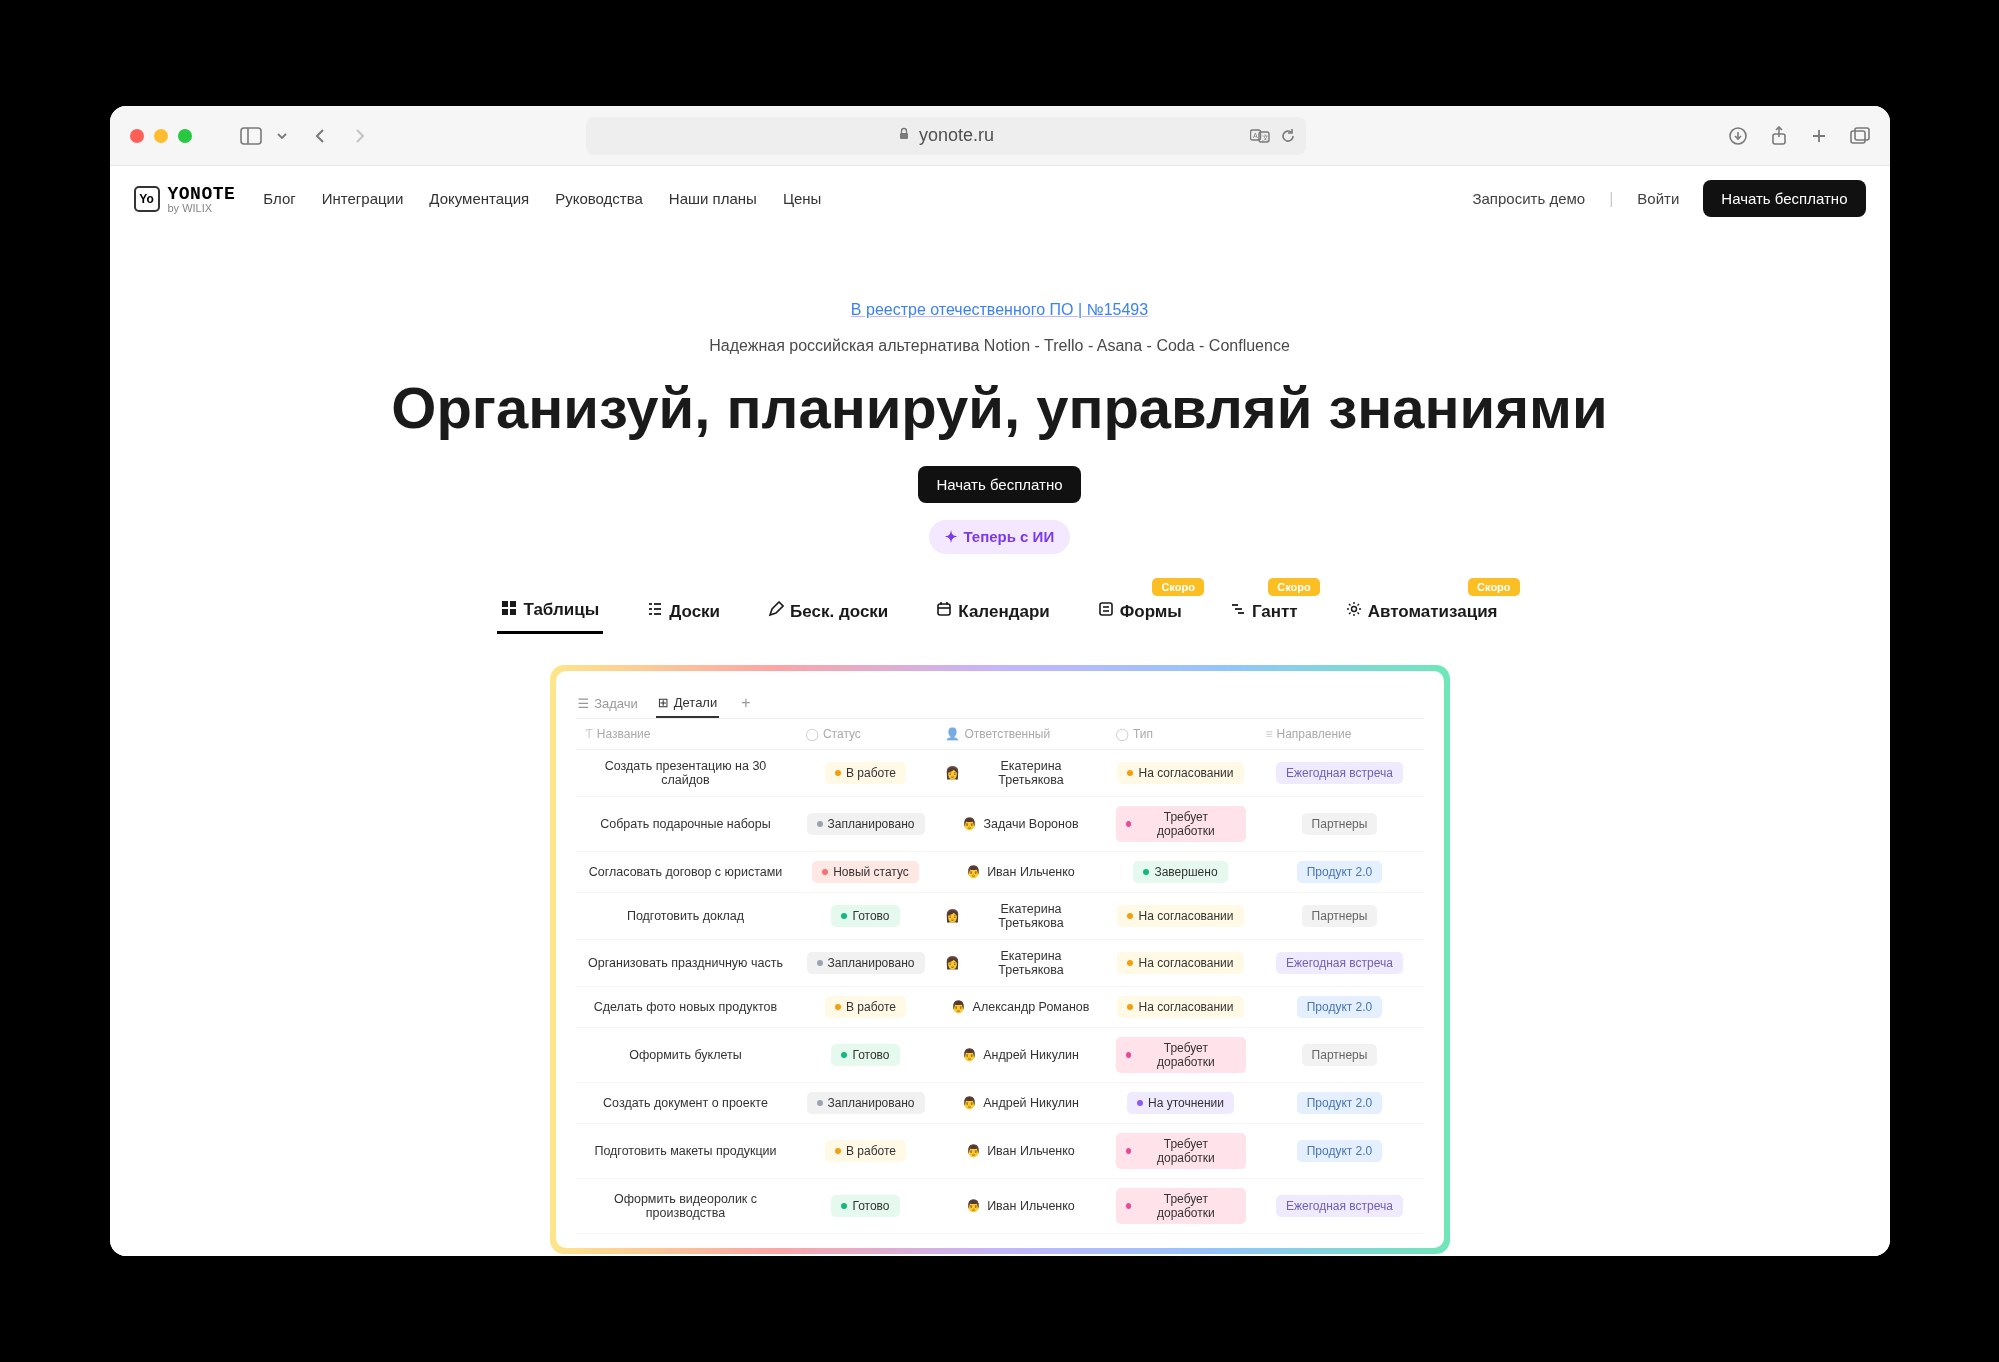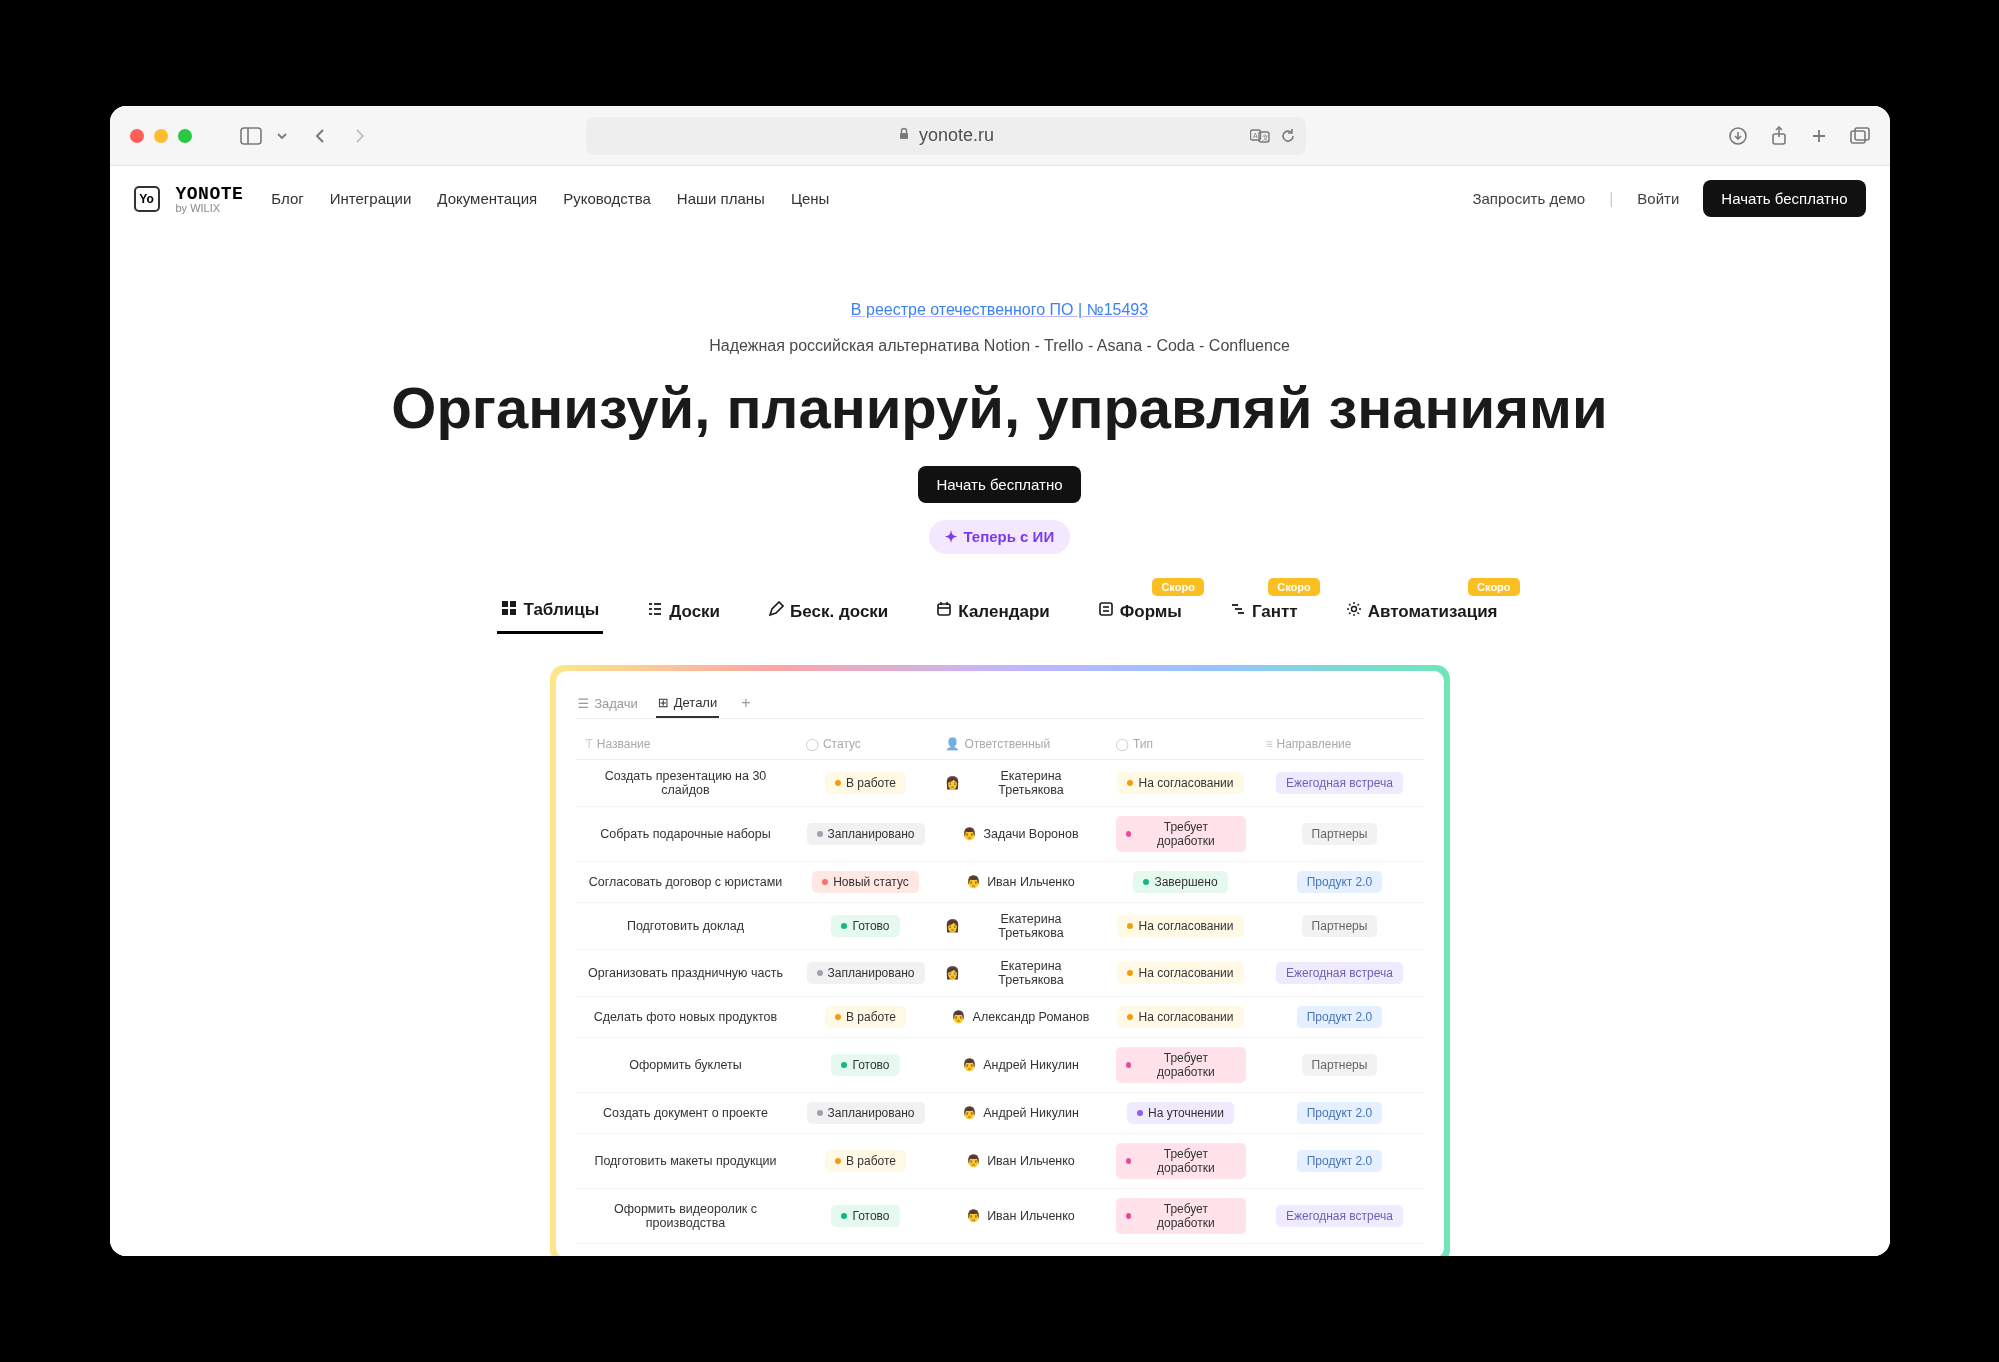--- a/index.html
+++ b/index.html
@@ -60,21 +60,21 @@
   flex: 1;
   overflow: auto;
   background: #fff;
 }
 .site-header {
   display: flex;
   align-items: center;
   padding: 14px 24px;
   gap: 28px;
 }
-.logo-box { display: flex; align-items: center; gap: 16px; }
+.logo-box { display: flex; align-items: center; gap: 8px; }
 .logo-icon {
   width: 26px; height: 26px; border: 2px solid #333; border-radius: 5px;
   display: flex; align-items: center; justify-content: center; font-size: 12px; font-weight: 700;
 }
 .logo-text { font-weight: 700; font-size: 18px; letter-spacing: 0.5px; font-family: Liberation Mono, monospace; }
 .logo-sub { font-size: 11px; color: #888; margin-top: -2px; }
 .nav { display: flex; gap: 26px; align-items: center; }
 .nav a { color: #333; text-decoration: none; font-size: 15px; }
 .header-right { margin-left: auto; display: flex; align-items: center; gap: 24px; }
 .link-muted { color: #404040; font-size: 15px; text-decoration: none; }
@@ -112,21 +112,21 @@
   border-radius: 14px;
   background: linear-gradient(90deg, #fde68a, #fca5a5, #c4b5fd, #93c5fd, #6ee7b7);
 }
 .preview {
   background: #fff; border-radius: 10px; padding: 18px 20px 14px;
 }
 .view-tabs { display: flex; gap: 16px; align-items: center; border-bottom: 1px solid #eee; padding-bottom: 0; }
 .view-tab { font-size: 13px; color: #999; padding: 6px 2px; display: flex; gap: 5px; align-items: center; }
 .view-tab.active { color: #333; border-bottom: 2px solid #333; }
 .plus-tab { color: #999; font-size: 16px; padding: 0 6px; }
-.table { width: 100%; border-collapse: collapse; margin-top: 10px; }
+.table { width: 100%; border-collapse: collapse; }
 .table th {
   text-align: left; font-size: 12px; color: #aaa; font-weight: 400;
   padding: 8px 10px; border-bottom: 1px solid #f0f0f0;
 }
 .table td {
   font-size: 12.5px; color: #333; padding: 9px 10px;
   border-bottom: 1px solid #f5f5f5;
 }
 .col-name { width: 220px; }
 .col-status { width: 140px; }

